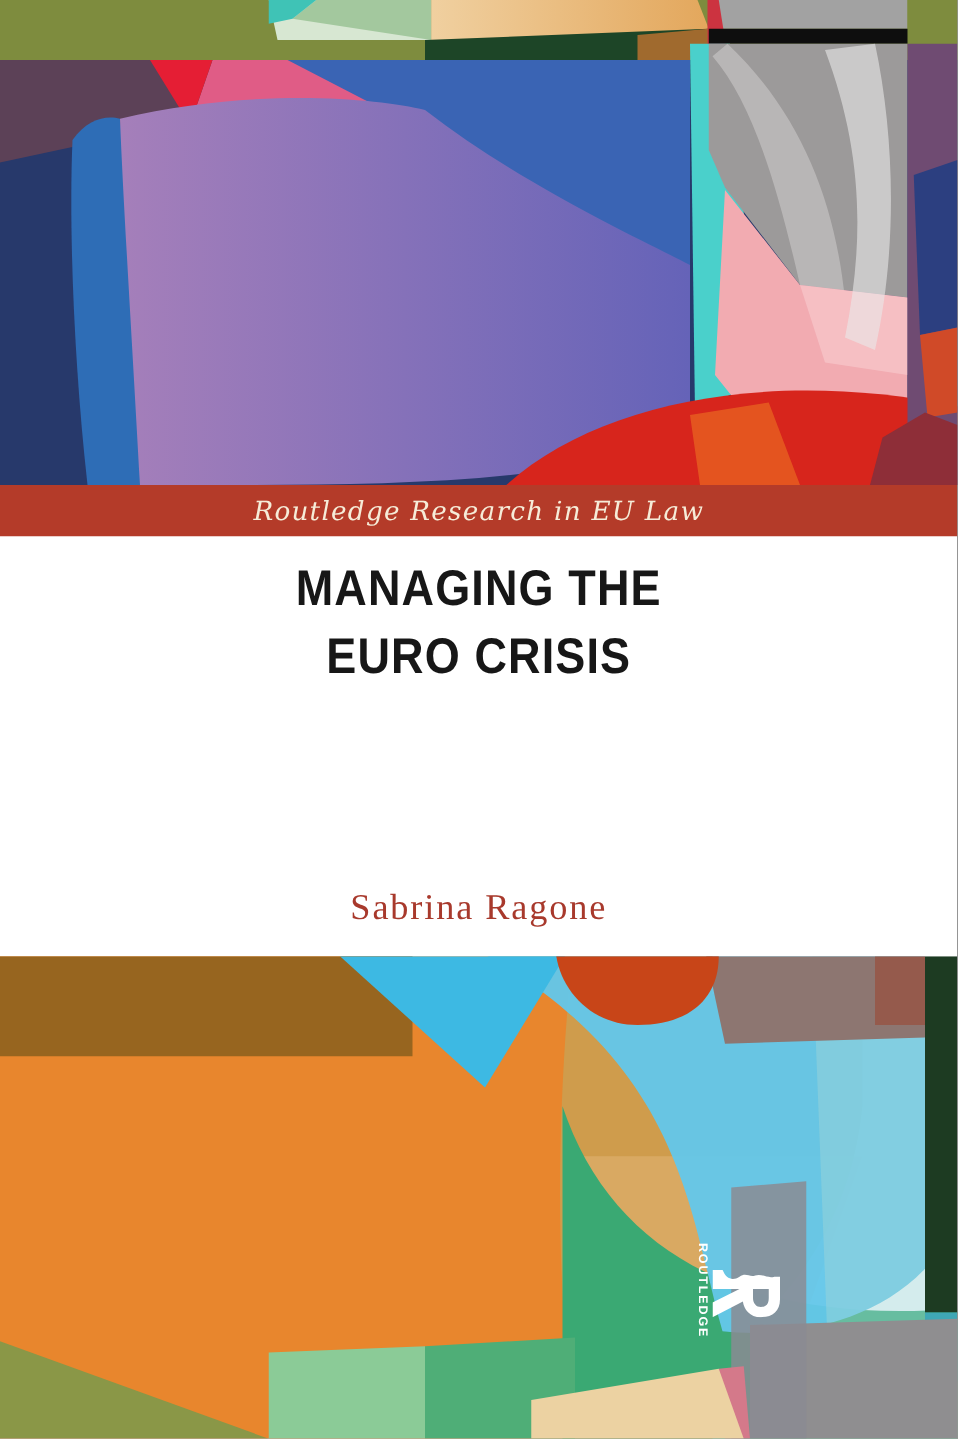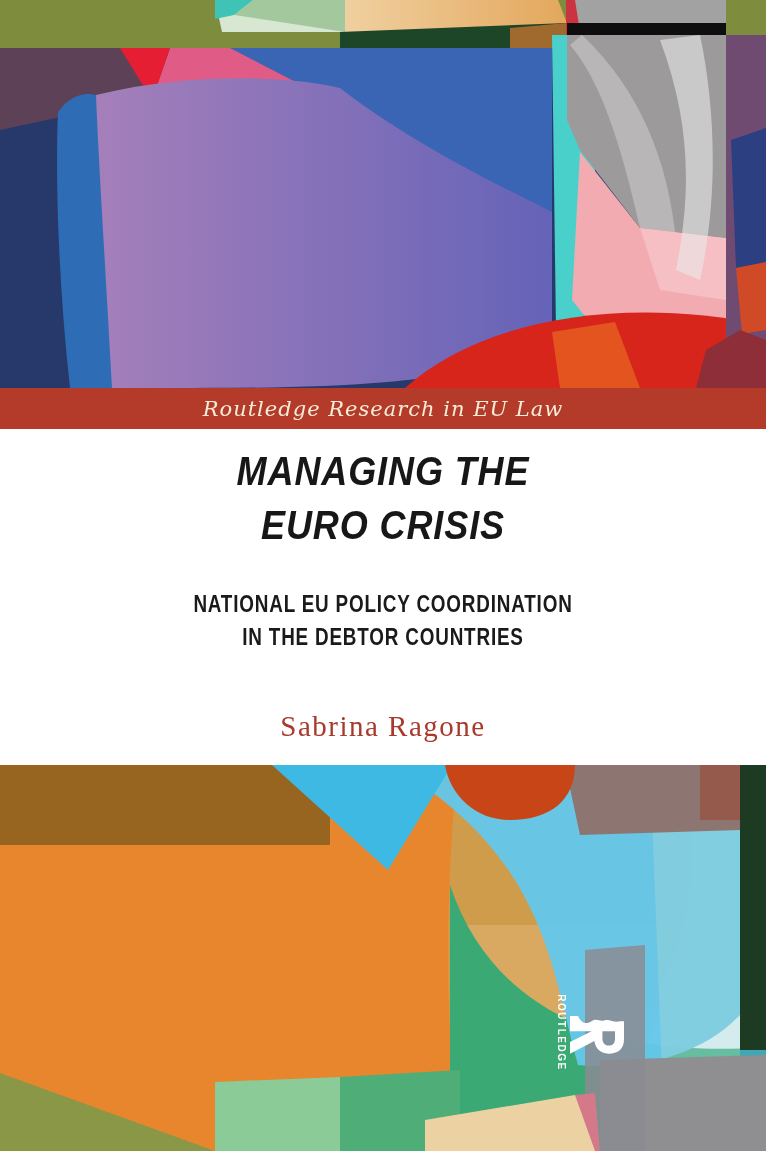--- a/index.html
+++ b/index.html
@@ -31,21 +31,21 @@
   .series-banner .series-text{
     font-family:"DejaVu Serif", serif;
     font-style:italic;
     font-size:21px;
     color:var(--banner-text);
     letter-spacing:1px;
   }
 
   .title-block{
     position:absolute;left:0;top:444px;width:766px;
-    text-align:center;color:var(--title-black);font-style:italic;
+    text-align:center;color:var(--title-black);
   }
   .title-line{
     font-weight:700;
     font-size:40px;
     line-height:54px;
     letter-spacing:1px;
     transform:scaleX(0.9);
     transform-origin:50% 50%;
     white-space:nowrap;
   }
@@ -145,24 +145,20 @@
 
   <div class="series-banner">
     <span class="series-text">Routledge Research in EU Law</span>
   </div>
 
   <div class="title-block">
     <div class="title-line">MANAGING THE</div>
     <div class="title-line">EURO CRISIS</div>
   </div>
 
-  <div class="subtitle-block">
-    <div class="subtitle-line">NATIONAL EU POLICY COORDINATION</div>
-    <div class="subtitle-line">IN THE DEBTOR COUNTRIES</div>
-  </div>
 
   <div class="editor-name">Sabrina Ragone</div>
 
   <svg class="art art-bottom" viewBox="0 0 766 386" preserveAspectRatio="none" aria-hidden="true">
     <g>
       <rect x="0" y="0" width="570" height="386" fill="#e8862d"></rect>
       <polygon points="0,0 330,0 330,80 0,80" fill="#97651f"></polygon>
 
       <path d="M455,30 L690,30 L690,120 C680,220 620,300 540,335 C490,345 460,330 452,300 C445,210 448,110 455,30 Z" fill="#cf9c4c"></path>
       <polygon points="455,160 690,160 640,300 520,330" fill="#dfb271" opacity="0.6"></polygon>

